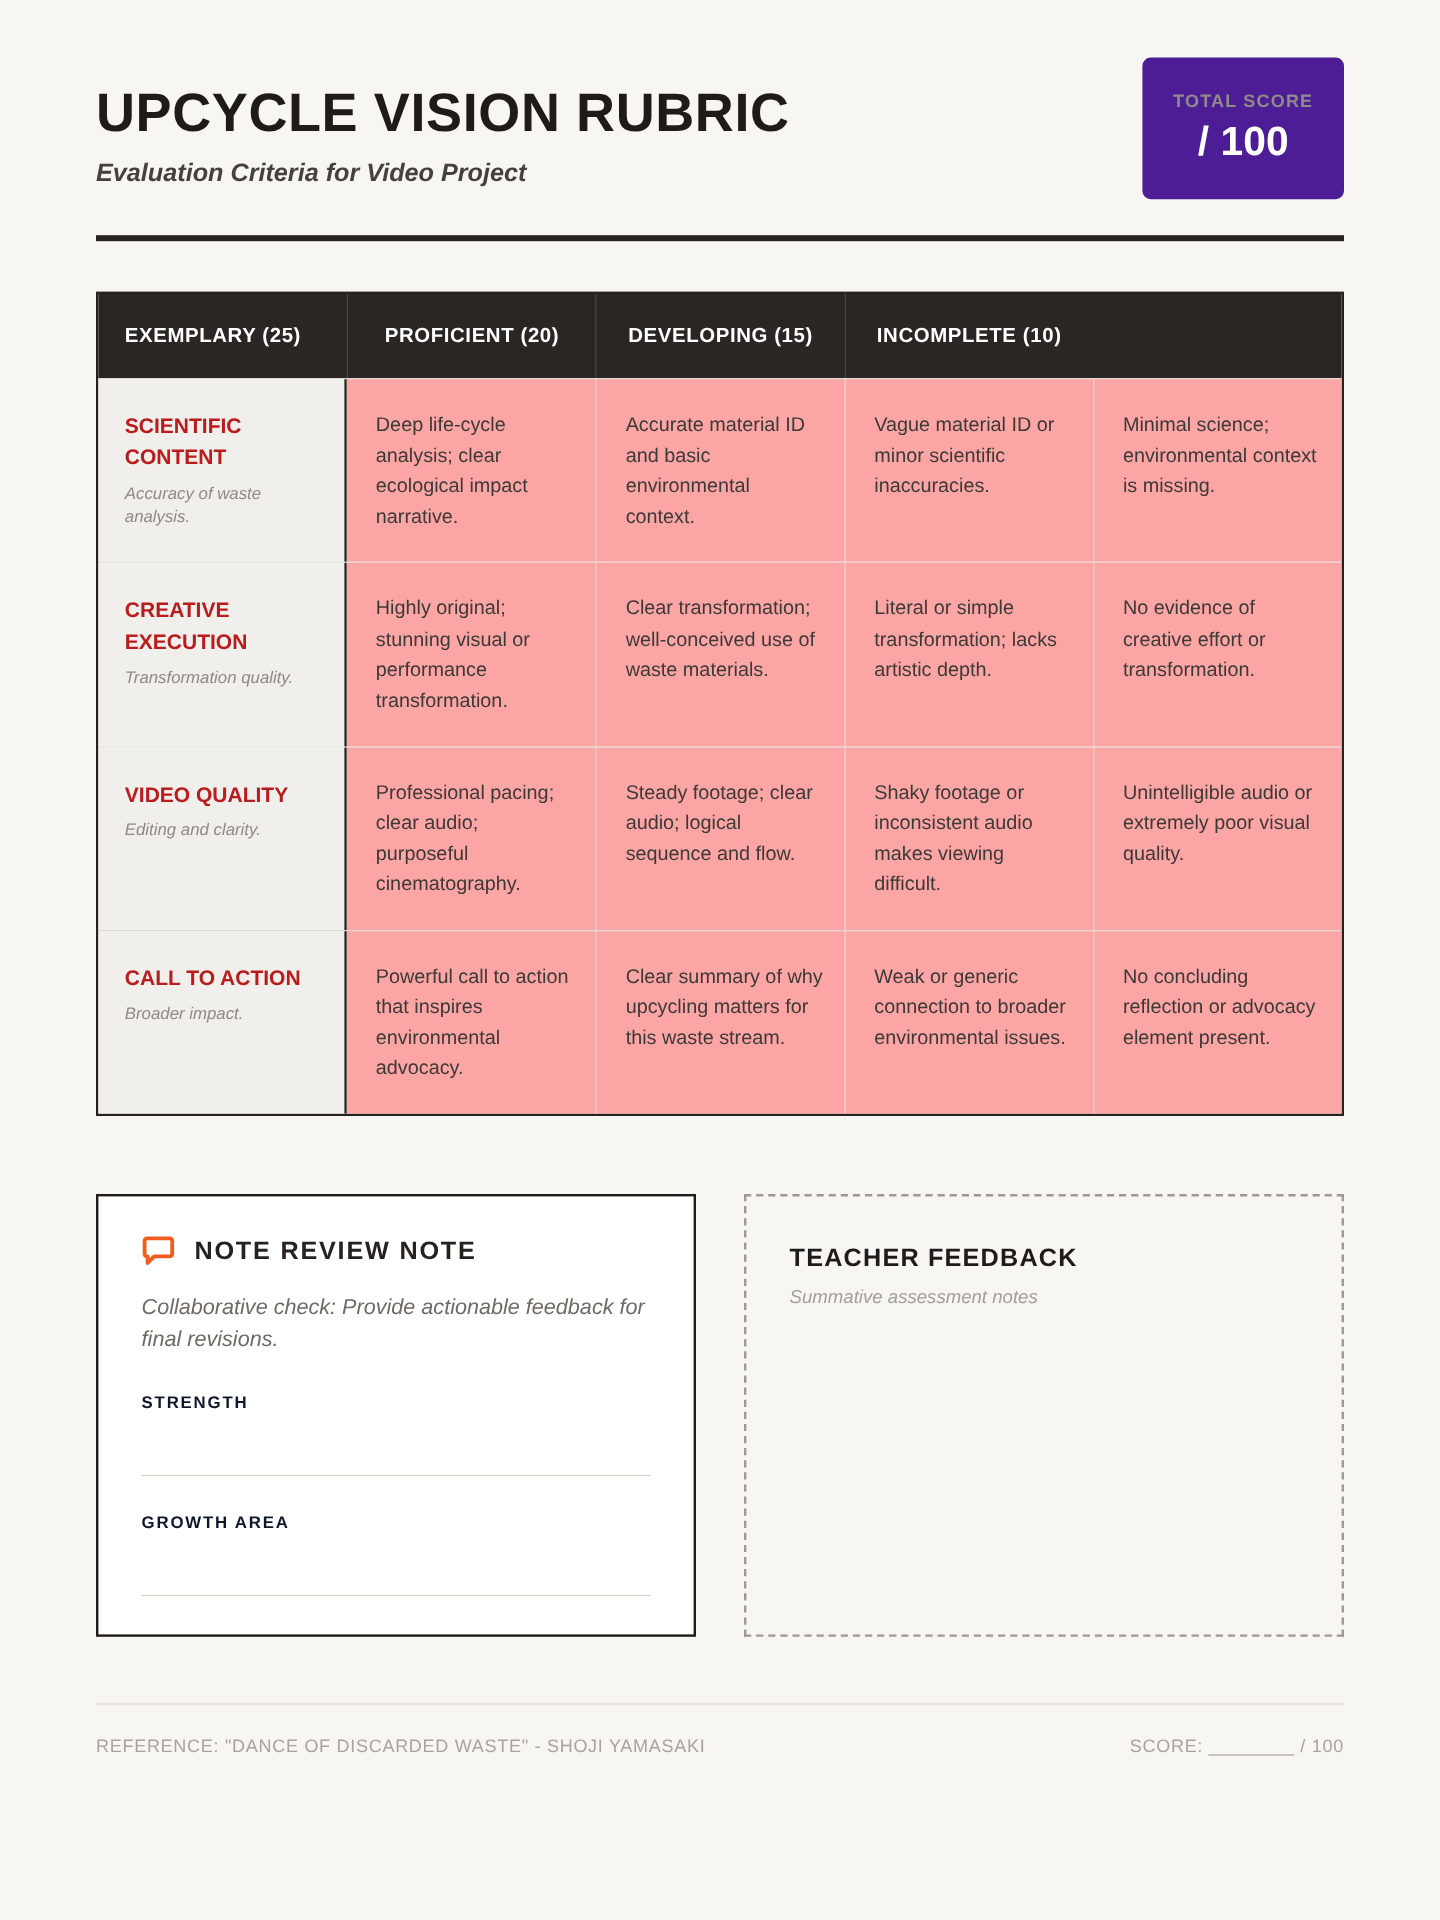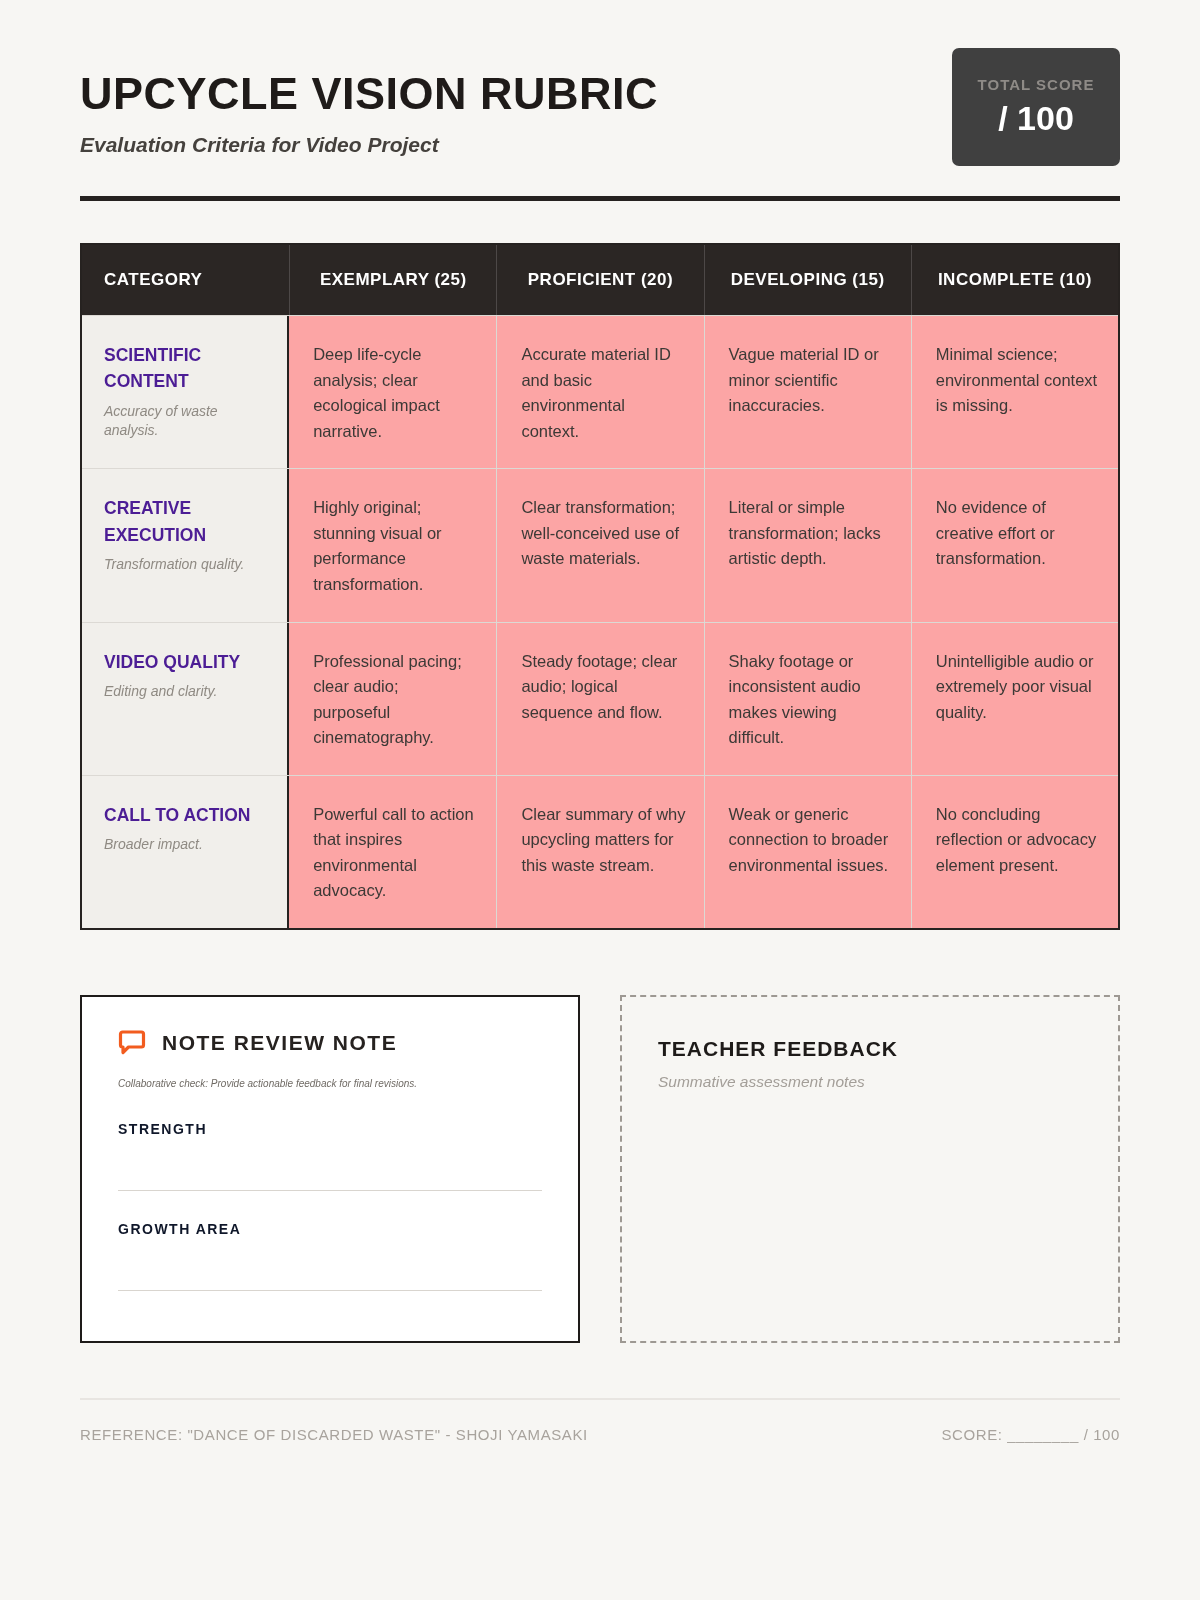--- a/index.html
+++ b/index.html
@@ -17,21 +17,21 @@
   .title-block { padding-top: 22px; }
   .main-title {
     font-size: 45px; font-weight: 900; letter-spacing: 0.5px;
     color: #1f1b19; line-height: 1.05;
   }
   .subtitle {
     margin-top: 16px; font-size: 21px; font-weight: 700; font-style: italic;
     color: #45413d;
   }
   .score-badge {
-    background: #404040; border-radius: 7px; width: 168px; height: 118px;
+    background: #4c1d95; border-radius: 7px; width: 168px; height: 118px;
     display: flex; flex-direction: column; align-items: center; justify-content: center;
     gap: 6px; flex-shrink: 0;
   }
   .score-badge .label {
     color: #8f8b87; font-size: 15px; font-weight: 700; letter-spacing: 1px;
   }
   .score-badge .value { color: #ffffff; font-size: 34px; font-weight: 800; }
   .thick-rule { height: 5px; background: #262220; margin-top: 30px; }
 
   
@@ -47,38 +47,38 @@
   .rubric-head .hcell:first-child { text-align: left; padding-left: 22px; border-left: none; }
   .rubric-row {
     display: grid; grid-template-columns: 20% 20% 20% 20% 20%;
     border-top: 1px solid #dcd9d4;
   }
   .rubric-row:first-of-type { border-top: none; }
   .cat-cell {
     background: #f1efeb; border-right: 2px solid #262220;
     padding: 26px 20px 24px 22px;
   }
-  .cat-name { font-size: 17.5px; font-weight: 700; color: #4c1d95; line-height: 1.5; }
+  .cat-name { font-size: 17.5px; font-weight: 700; color: #b91c1c; line-height: 1.5; }
   .cat-desc { margin-top: 7px; font-size: 14px; font-style: italic; color: #8f8a83; line-height: 1.4; }
   .data-cell {
     padding: 26px 18px 24px 24px; font-size: 16.5px; color: #3c3936;
     line-height: 1.55; border-left: 1px solid #dcd9d4; background: #fca5a5;
   }
   .rubric-row .data-cell:nth-child(2) { border-left: none; }
 
   
   .bottom { display: flex; gap: 40px; margin-top: 65px; align-items: stretch; }
   .peer-box {
     width: 500px; min-height: 348px; background: #ffffff;
     border: 2px solid #1e1b19; padding: 32px 36px; flex-shrink: 0;
   }
   .peer-head { display: flex; align-items: center; gap: 16px; }
   .peer-title { font-size: 21px; font-weight: 800; letter-spacing: 1.5px; color: #262220; }
   .peer-desc {
-    margin-top: 20px; font-size: 10px; font-style: italic; color: #6f6a64;
+    margin-top: 20px; font-size: 18px; font-style: italic; color: #6f6a64;
     line-height: 1.5;
   }
   .field-label {
     margin-top: 30px; font-size: 14px; font-weight: 700; letter-spacing: 1.5px;
     color: #0f172a;
   }
   .field-line { height: 54px; border-bottom: 1px solid #d9d5cf; }
   .teacher-box {
     flex: 1; border: 2px dashed #9e9993; padding: 40px 36px; min-height: 348px;
   }
@@ -106,21 +106,20 @@
     </div>
     <div class="score-badge">
       <div class="label">TOTAL SCORE</div>
       <div class="value">/ 100</div>
     </div>
   </div>
   <div class="thick-rule"></div>
 
   <div class="rubric">
     <div class="rubric-head">
-      <div class="hcell">CATEGORY</div>
       <div class="hcell">EXEMPLARY (25)</div>
       <div class="hcell">PROFICIENT (20)</div>
       <div class="hcell">DEVELOPING (15)</div>
       <div class="hcell">INCOMPLETE (10)</div>
     </div>
 
     <div class="rubric-row">
       <div class="cat-cell">
         <div class="cat-name">SCIENTIFIC CONTENT</div>
         <div class="cat-desc">Accuracy of waste analysis.</div>

